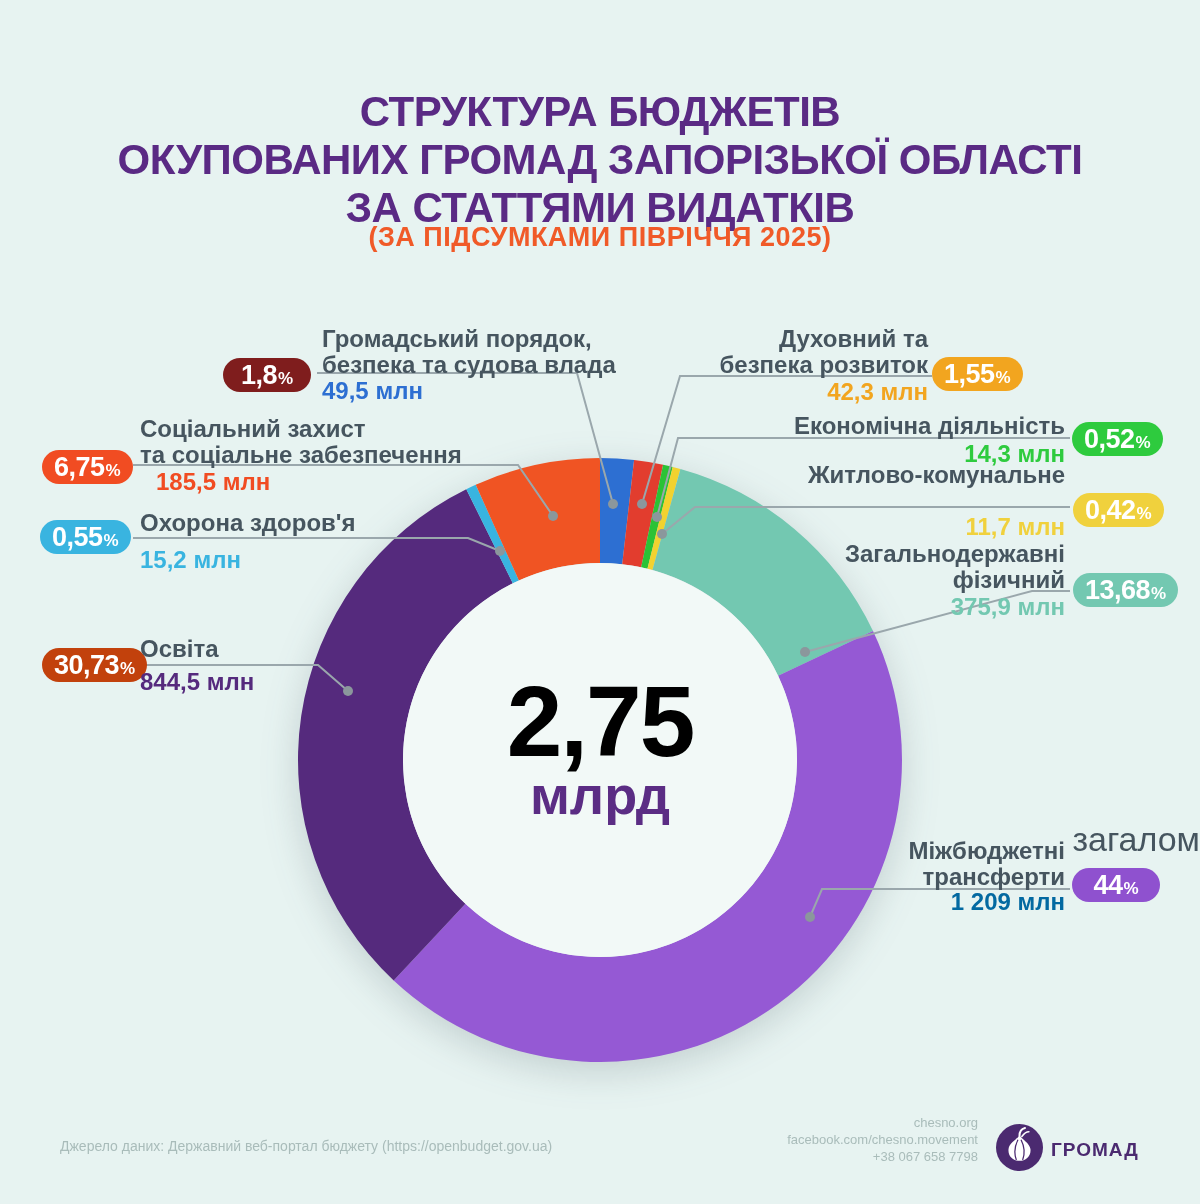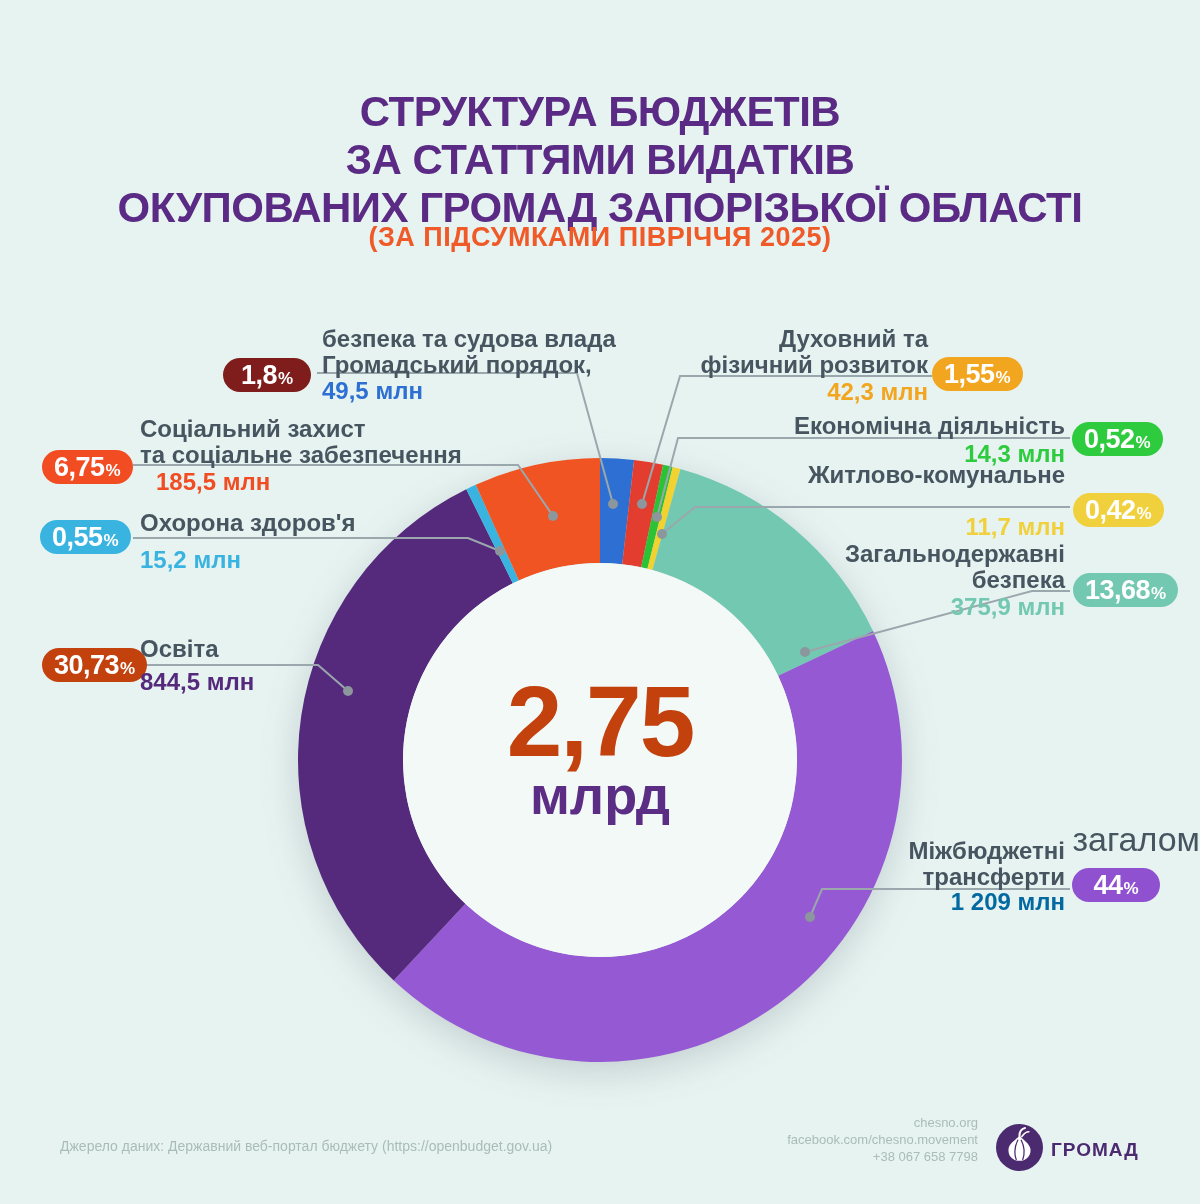--- a/index.html
+++ b/index.html
@@ -14,21 +14,21 @@
   .subtitle{position:absolute;left:0;right:0;top:222px;text-align:center;color:#f05a28;
             font-weight:bold;font-size:27px;letter-spacing:0.5px;}
   
   #donut{position:absolute;left:0;top:0;width:1200px;height:1204px;}
   #segs{filter:drop-shadow(0 10px 18px rgba(50,70,80,0.20));}
   #hole{fill:#f2f9f7;}
   .leader{stroke:#9aa7ac;stroke-width:2;fill:none;}
   .leader-dot{fill:#8b979c;}
   
   .center-value{position:absolute;left:0;right:0;top:664px;text-align:center;
-                font-size:100px;font-weight:bold;color:#c2410c;letter-spacing:-2px;}
+                font-size:100px;font-weight:bold;color:#000000;letter-spacing:-2px;}
   .center-unit{position:absolute;left:0;right:0;top:764px;text-align:center;
                font-size:54px;font-weight:bold;color:#5b2d84;}
   .center-caption{position:absolute;left:0;right:0;top:820px;text-align:right;
                   font-size:34px;color:#46555f;}
   
   .badge{position:absolute;height:34px;min-width:88px;box-sizing:border-box;
          border-radius:18px;display:inline-flex;align-items:center;justify-content:center;
          padding:0 12px;color:#fff;font-weight:bold;}
   .badge .pv{font-size:27px;letter-spacing:-0.5px;}
   .badge .ps{font-size:17px;margin-left:1px;margin-top:7px;}
@@ -55,22 +55,22 @@
   .brand{position:absolute;left:1051px;top:1139px;font-size:19px;font-weight:bold;
          color:#4b2a70;letter-spacing:1px;}
 </style>
 </head>
 <body>
 
 <div class="stage">
 
   <h1 class="title">
     <span>СТРУКТУРА БЮДЖЕТІВ</span>
+    <span>ОКУПОВАНИХ ГРОМАД ЗАПОРІЗЬКОЇ ОБЛАСТІ</span>
     <span>ЗА СТАТТЯМИ ВИДАТКІВ</span>
-    <span>ОКУПОВАНИХ ГРОМАД ЗАПОРІЗЬКОЇ ОБЛАСТІ</span>
   </h1>
   <div class="subtitle">(ЗА ПІДСУМКАМИ ПІВРІЧЧЯ 2025)</div>
 
   <svg id="donut" viewBox="0 0 1200 1204">
     <g id="segs">
         <path d="M600.00,458.00 A302,302 0 0 1 634.08,459.93 L622.23,564.26 A197,197 0 0 0 600.00,563.00 Z" fill="#2d6fd2"></path>
         <path d="M634.08,459.93 A302,302 0 0 1 663.10,464.67 L641.16,567.35 A197,197 0 0 0 622.23,564.26 Z" fill="#e23d2e"></path>
         <path d="M663.10,464.67 A302,302 0 0 1 672.71,466.88 L647.43,568.80 A197,197 0 0 0 641.16,567.35 Z" fill="#2bc235"></path>
         <path d="M672.71,466.88 A302,302 0 0 1 680.42,468.90 L652.46,570.11 A197,197 0 0 0 647.43,568.80 Z" fill="#f2d22f"></path>
         <path d="M680.42,468.90 A302,302 0 0 1 873.01,630.90 L778.09,675.79 A197,197 0 0 0 652.46,570.11 Z" fill="#73c8b1"></path>
@@ -105,22 +105,22 @@
   <div class="center-value">2,75</div>
   <div class="center-unit">млрд</div>
   <div class="center-caption">загалом</div>
 
   <div class="callout">
     <div class="badge b1" style="background: #7f1d1d;">
       <span class="pv">1,8</span>
         <span class="ps">%</span>
     </div>
     <div class="cname n1">
+      <span>Громадський порядок,</span>
       <span>безпека та судова влада</span>
-      <span>Громадський порядок,</span>
     </div>
     <div class="cvalue v1" style="color: rgb(45, 111, 210);">49,5 млн</div>
   </div>
 
   <div class="callout">
     <div class="badge b2" style="background: rgb(241, 76, 34); justify-content: flex-end;">
       <span class="pv">6,75</span>
         <span class="ps">%</span>
     </div>
     <div class="cname n2">
@@ -152,21 +152,21 @@
     <div class="cvalue v4" style="color: rgb(85, 42, 125);">844,5 млн</div>
   </div>
 
   <div class="callout">
     <div class="badge b5" style="background: rgb(242, 165, 31);">
       <span class="pv">1,55</span>
         <span class="ps">%</span>
     </div>
     <div class="cname right n5">
       <span>Духовний та</span>
-      <span>фізичний розвиток</span>
+      <span>безпека розвиток</span>
     </div>
     <div class="cvalue right v5" style="color: rgb(242, 165, 31);">42,3 млн</div>
   </div>
 
   <div class="callout">
     <div class="badge b6" style="background: rgb(46, 203, 62);">
       <span class="pv">0,52</span>
         <span class="ps">%</span>
     </div>
     <div class="cname right n6">
@@ -186,21 +186,21 @@
     <div class="cvalue right v7" style="color: rgb(240, 209, 61);">11,7 млн</div>
   </div>
 
   <div class="callout">
     <div class="badge b8" style="background: rgb(115, 200, 177);">
       <span class="pv">13,68</span>
         <span class="ps">%</span>
     </div>
     <div class="cname right n8">
       <span>Загальнодержавні</span>
-      <span>безпека</span>
+      <span>фізичний</span>
     </div>
     <div class="cvalue right v8" style="color: rgb(115, 200, 177);">375,9 млн</div>
   </div>
 
   <div class="callout">
     <div class="badge b9" style="background: rgb(143, 81, 207);">
       <span class="pv">44</span>
         <span class="ps">%</span>
     </div>
     <div class="cname right n9">

